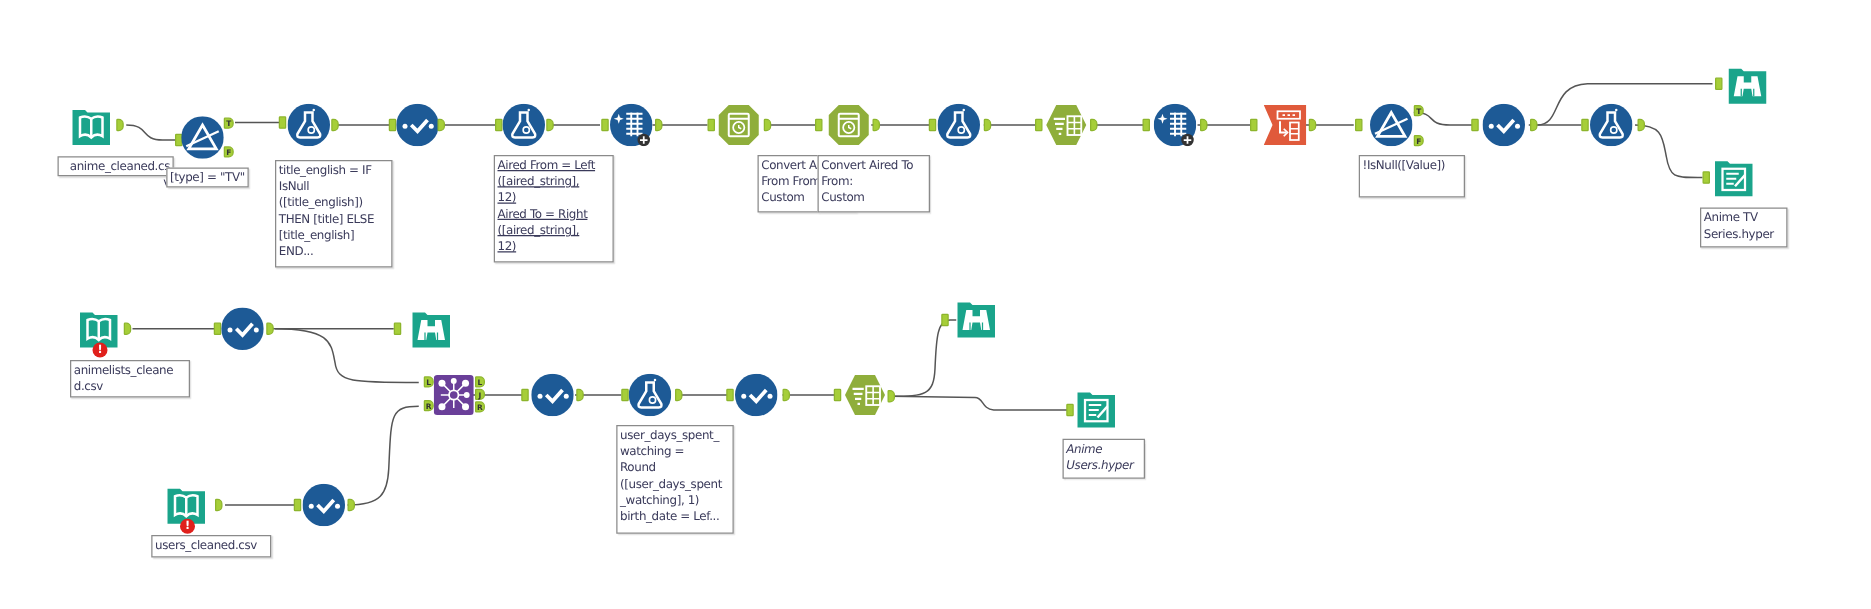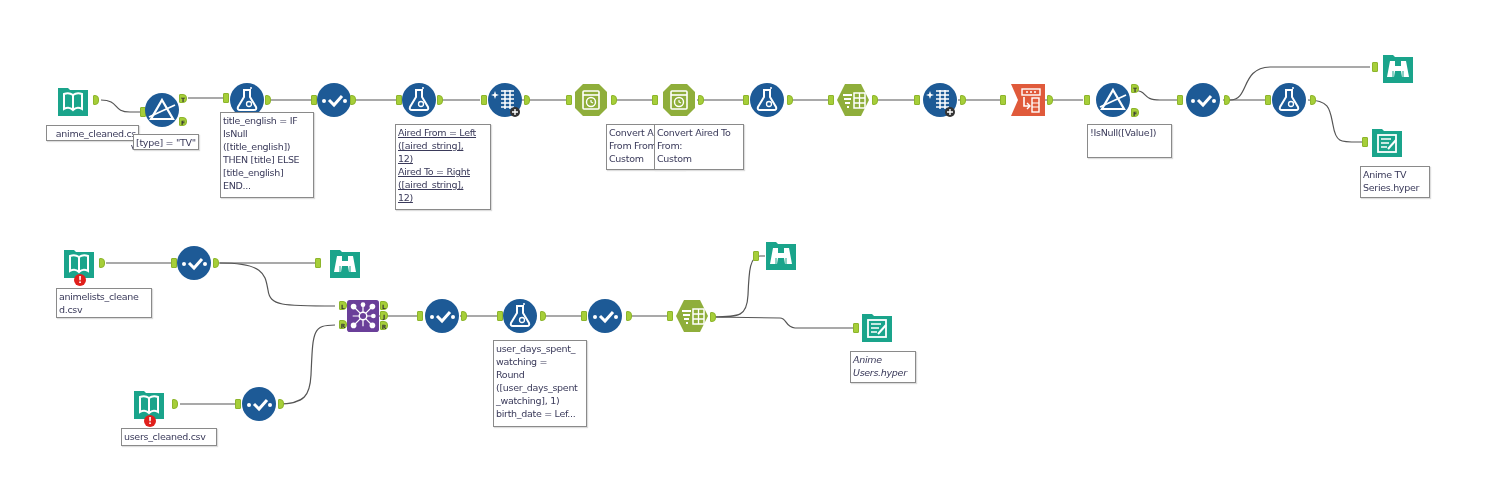--- a/index.html
+++ b/index.html
@@ -77,21 +77,21 @@
   <div class="anchor in" style="left:223px;top:93px;"></div>
   <div class="tool" style="left:230px;top:83px;">
     <svg viewBox="0 0 34 34">
         <circle cx="17" cy="17" r="17" fill="#1d5a96"></circle>
         <path d="M13,7 h8 M14,7 v7 l-6,10 q-1,3 2,3 h14 q3,0 2,-3 l-6,-10 v-7" fill="none" stroke="#fff" stroke-width="2"></path>
         <circle cx="19" cy="21" r="2.5" fill="none" stroke="#fff" stroke-width="1.3"></circle>
         <circle cx="21" cy="5" r="1" fill="#fff"></circle>
       </svg>
   </div>
   <div class="anchor" style="left:265px;top:95px;"></div>
-  <div class="annot" style="left:220px;top:112px;width:94px;height:86px;">title_english = IF
+  <div class="annot" style="left:220px;top:128px;width:94px;height:86px;">title_english = IF
 IsNull
 ([title_english])
 THEN [title] ELSE
 [title_english]
 END...</div>
 
   <div class="anchor in" style="left:311px;top:95px;"></div>
   <div class="tool" style="left:317px;top:83px;">
     <svg viewBox="0 0 34 34">
         <circle cx="17" cy="17" r="17" fill="#1d5a96"></circle>

